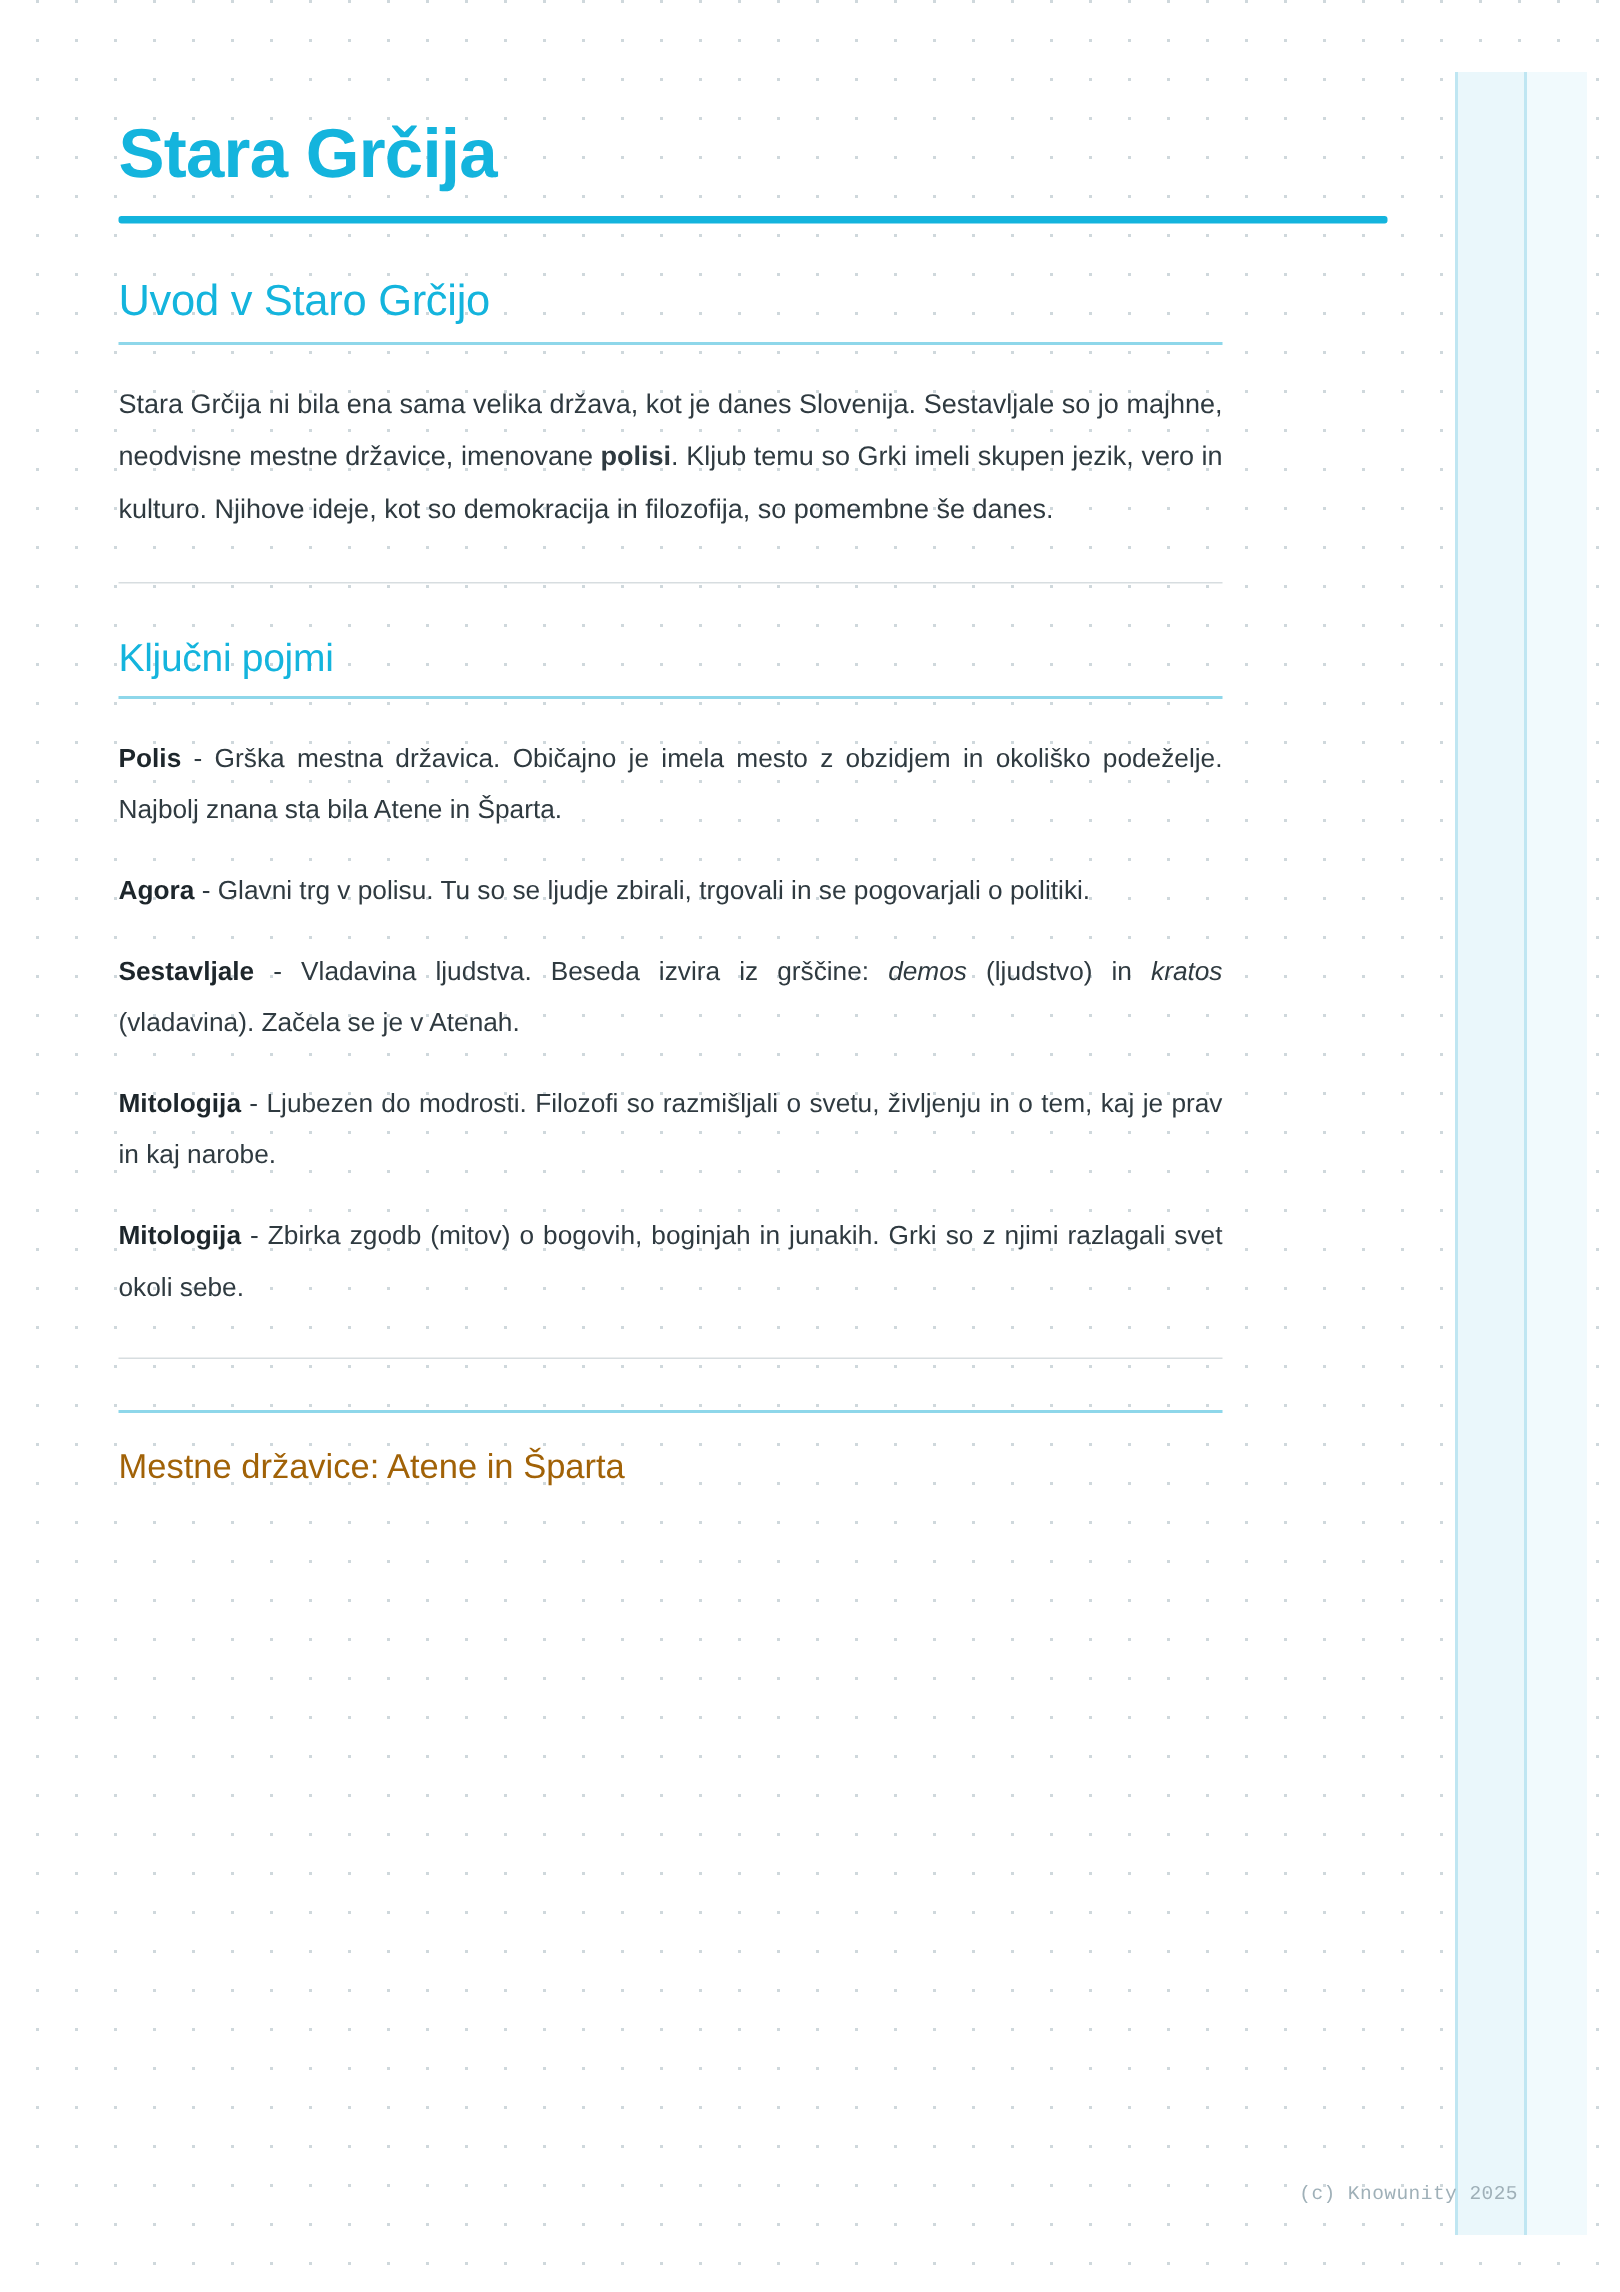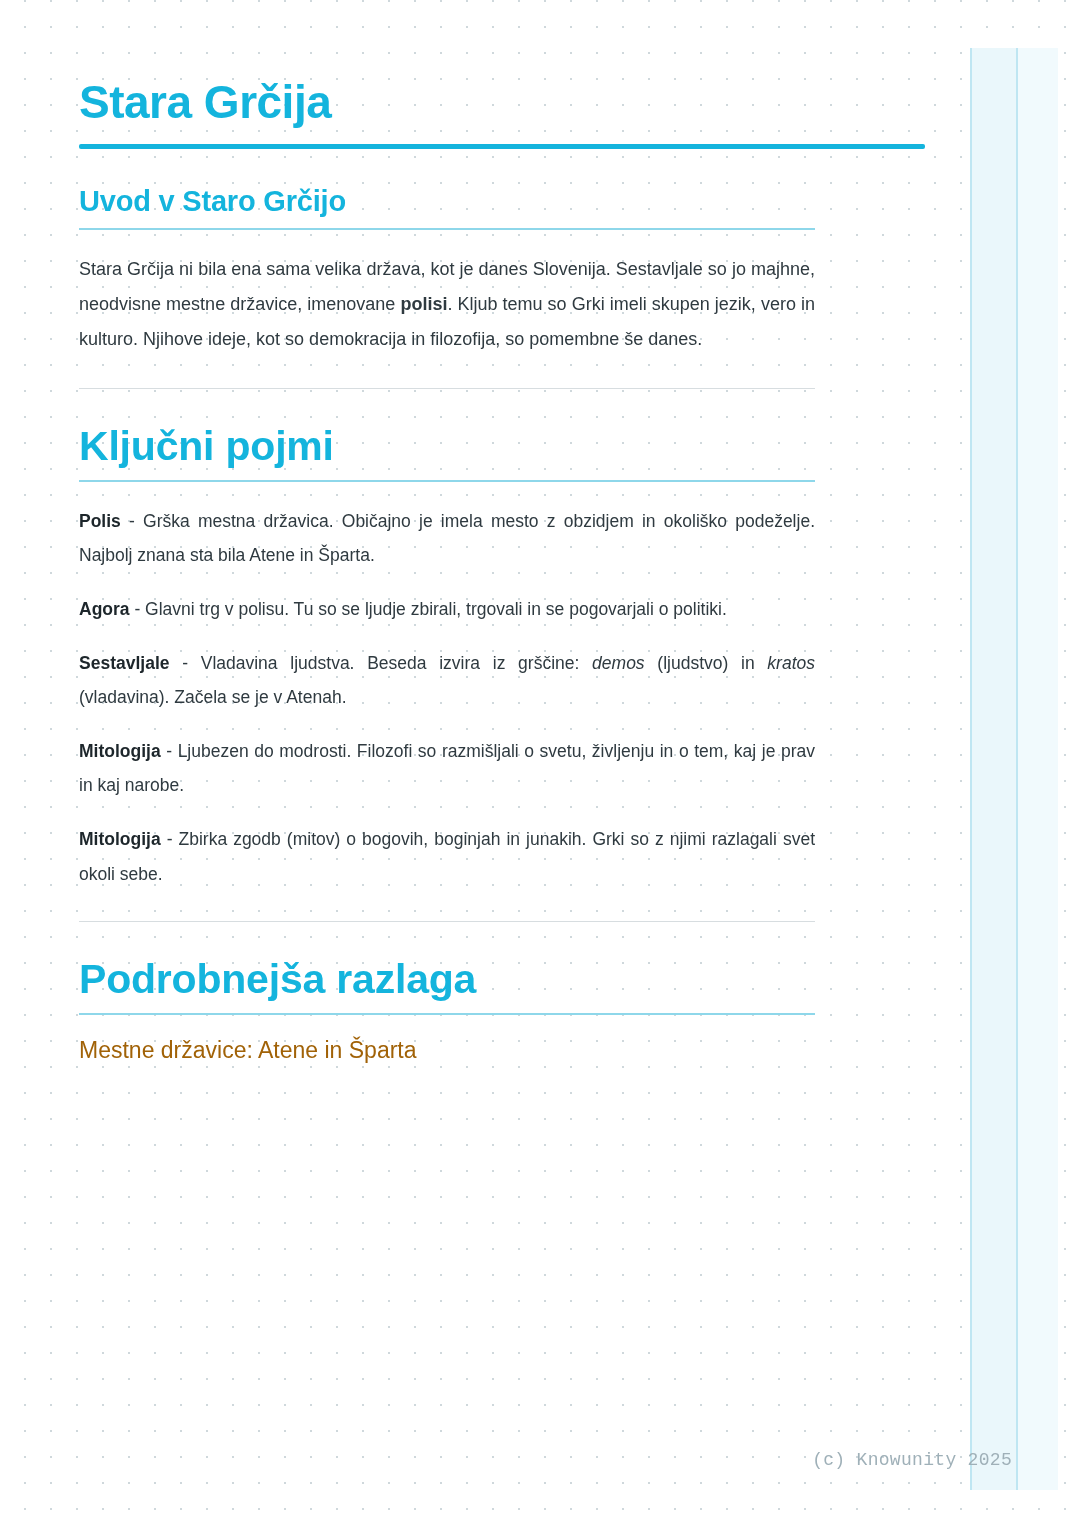--- a/index.html
+++ b/index.html
@@ -63,27 +63,27 @@
   .title-rule {
     height: 5px;
     background: #14b4dd;
     width: 846px;
     margin: 0 0 36px 0;
     border-radius: 2px;
   }
 
   h2.section-title {
     font-size: 29px;
-    font-weight: 700;
+    font-weight: 400;
     color: #14b4dd;
     margin: 0 0 10px 0;
     letter-spacing: -0.2px;
   }
   h2.section-title.big {
-    font-size: 41px;
+    font-size: 26px;
   }
   .section-rule {
     height: 2px;
     background: #8ed7ea;
     width: 736px;
     margin: 0 0 22px 0;
   }
 
   h3.sub-title {
     font-size: 23px;
@@ -119,21 +119,21 @@
     width: 736px;
     margin: 30px 0 34px 0;
   }
 
   .block { margin-bottom: 0; }
 
   .footer-credit {
     position: absolute;
     right: 68px;
     bottom: 58px;
-    font-size: 18px;
+    font-size: 13px;
     color: #9fb0b8;
     font-family: "Liberation Mono", monospace;
     letter-spacing: 0.3px;
   }
 </style>
 </head>
 <body>
 
 <div class="page"></div>
 <div class="right-band-outer"></div>
@@ -176,20 +176,19 @@
     </p>
 
     <p class="term">
       <b>Mitologija</b><span> - Zbirka zgodb (mitov) o bogovih, boginjah in junakih. Grki so z njimi razlagali svet okoli sebe.</span>
     </p>
   </div>
 
   <div class="soft-divider"></div>
 
   <div class="block">
-    <h2 class="section-title big">Podrobnejša razlaga</h2>
     <div class="section-rule"></div>
     <h3 class="sub-title">Mestne državice: Atene in Šparta</h3>
   </div>
 
 </div>
 
 <div class="footer-credit">(c) Knowunity 2025</div>
 
 </body></html>

